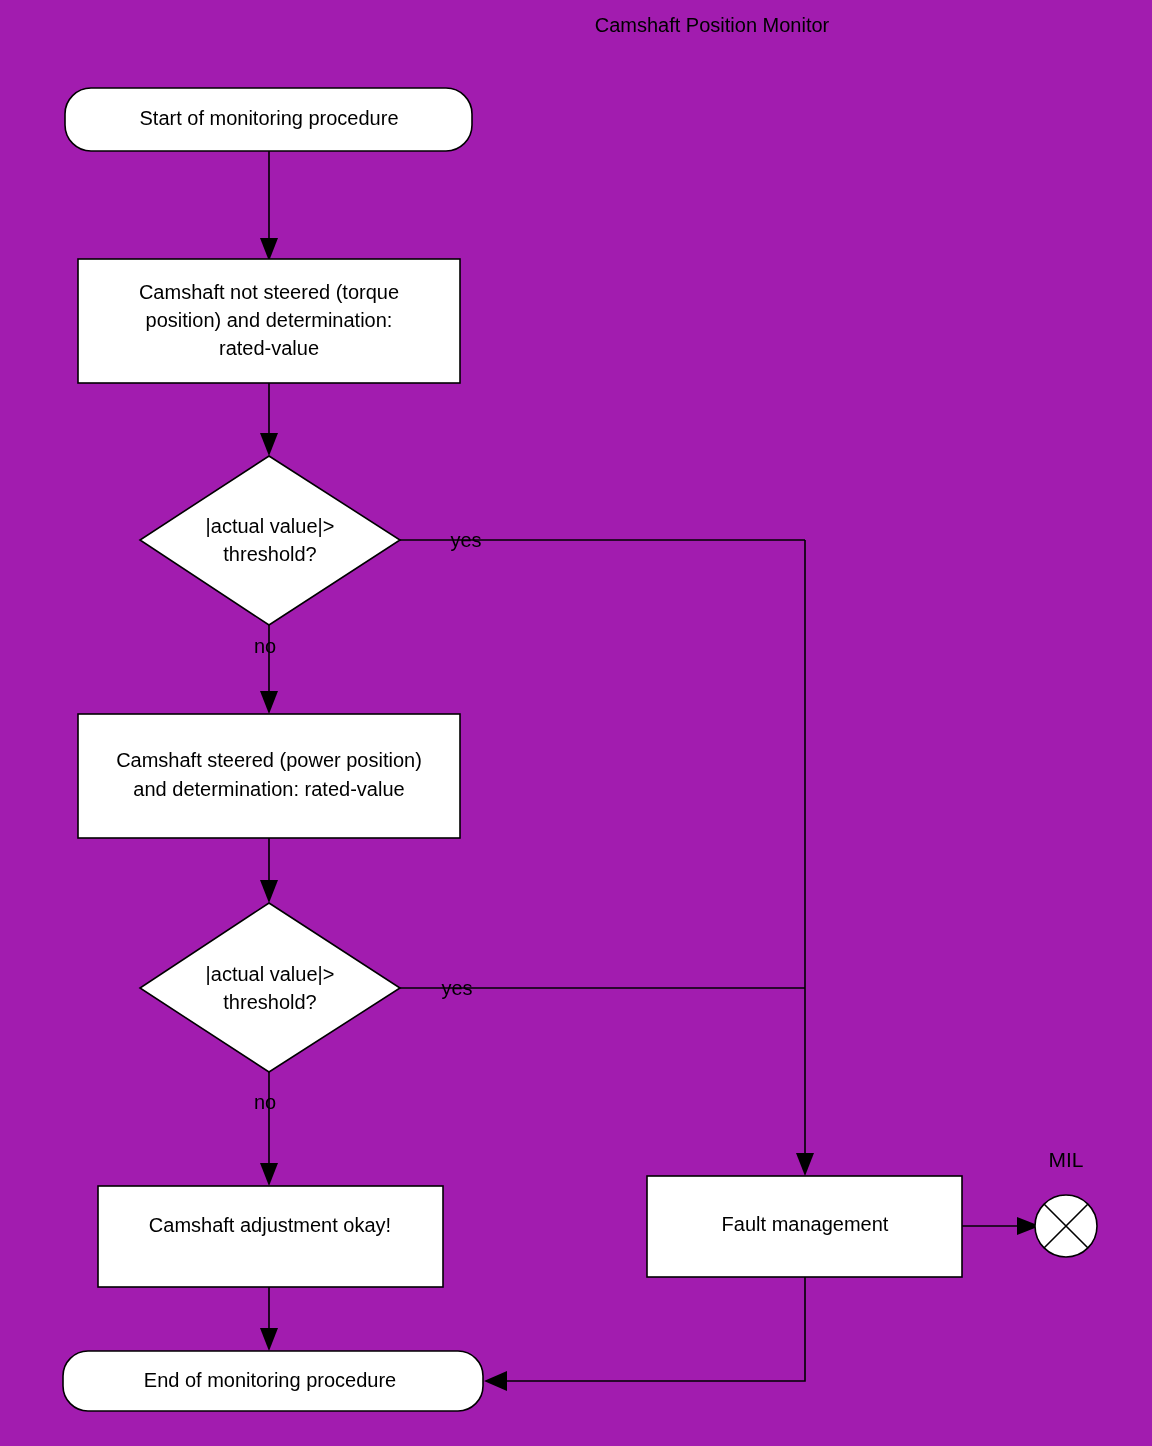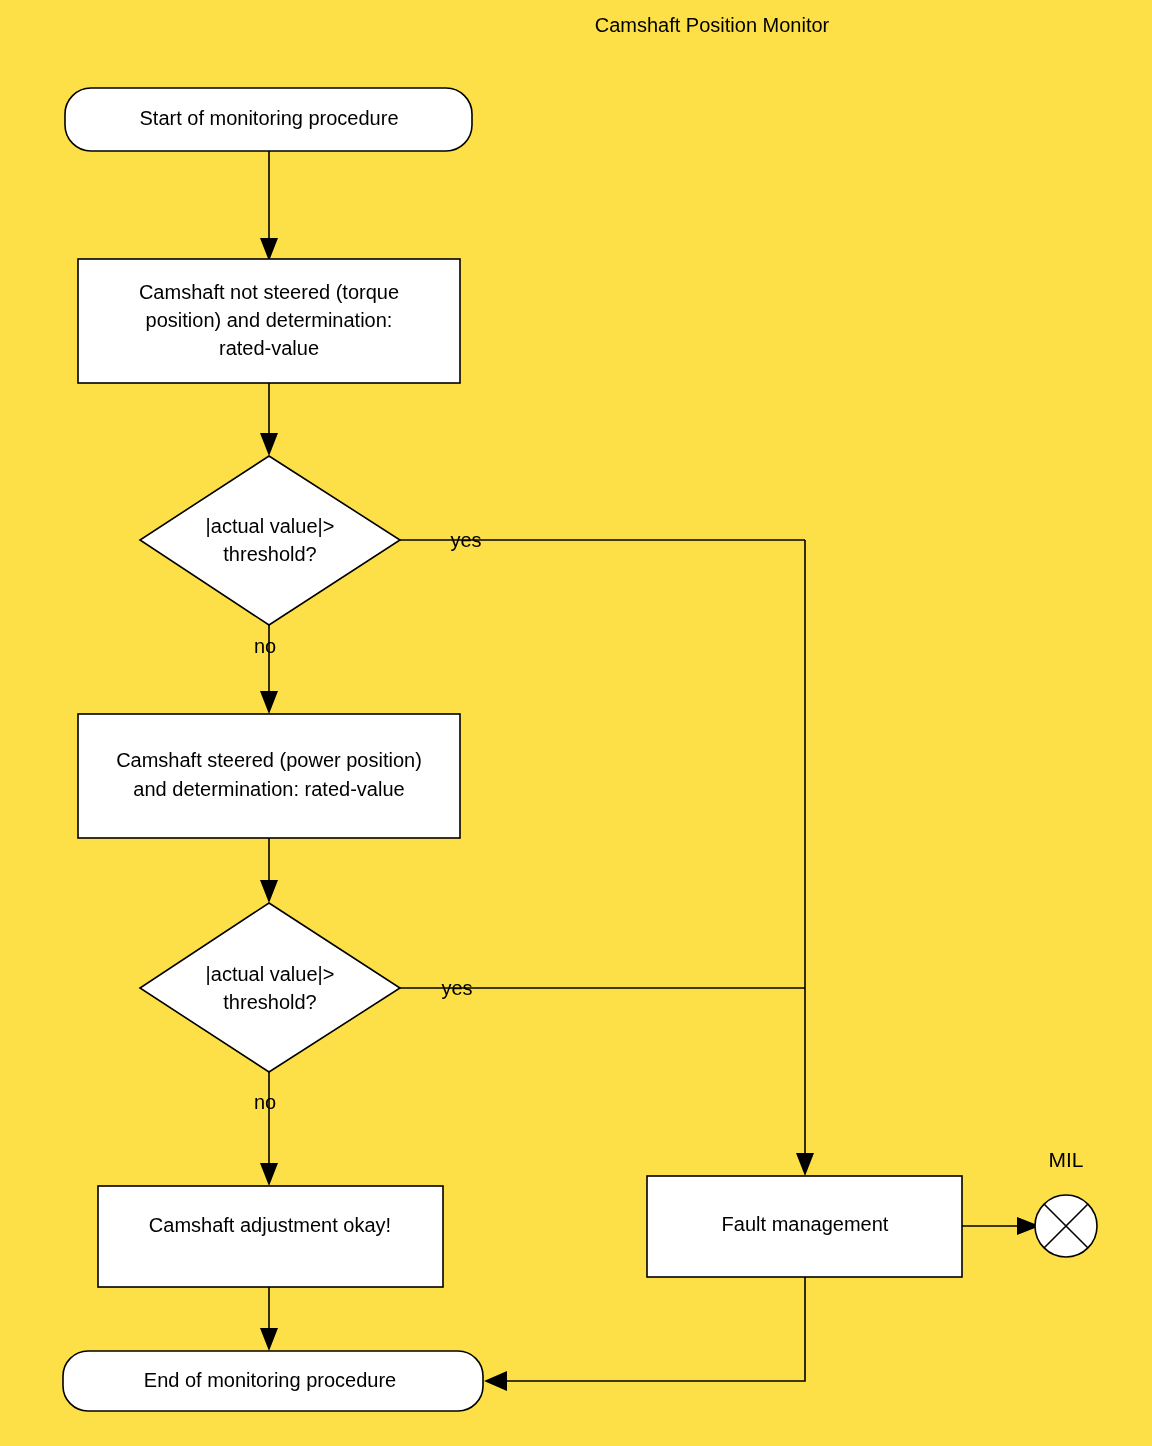--- a/index.html
+++ b/index.html
@@ -7,21 +7,21 @@
     padding: 0;
     background: #ffffff;
   }
   body {
     font-family: "Liberation Sans", sans-serif;
   }
   #stage {
     position: relative;
     width: 1152px;
     height: 1446px;
-    background: #fde047;
+    background: #a21caf;
     overflow: hidden;
   }
   svg#flow {
     position: absolute;
     top: 0;
     left: 0;
     width: 1152px;
     height: 1446px;
   }
   .shape-stroke {

